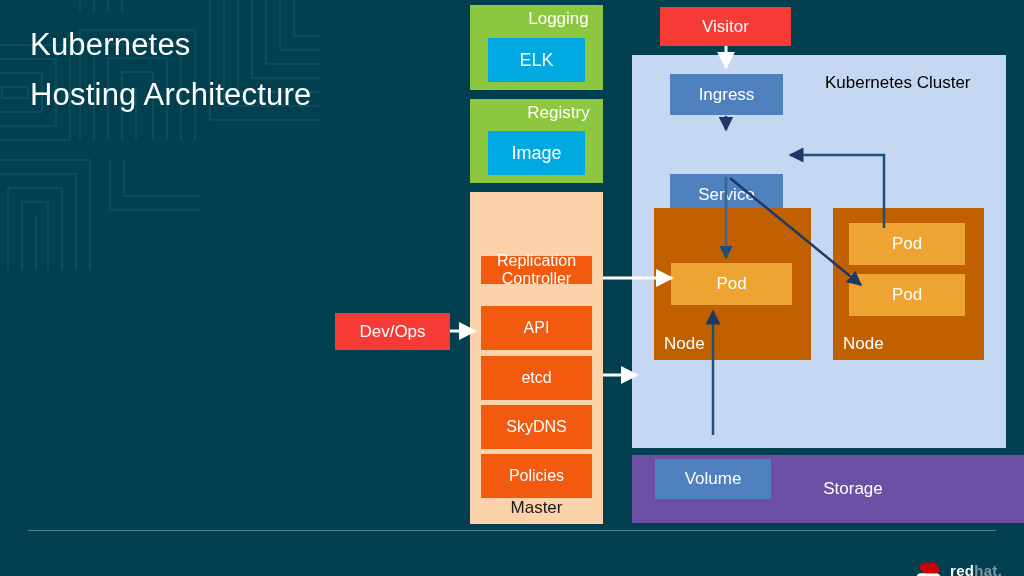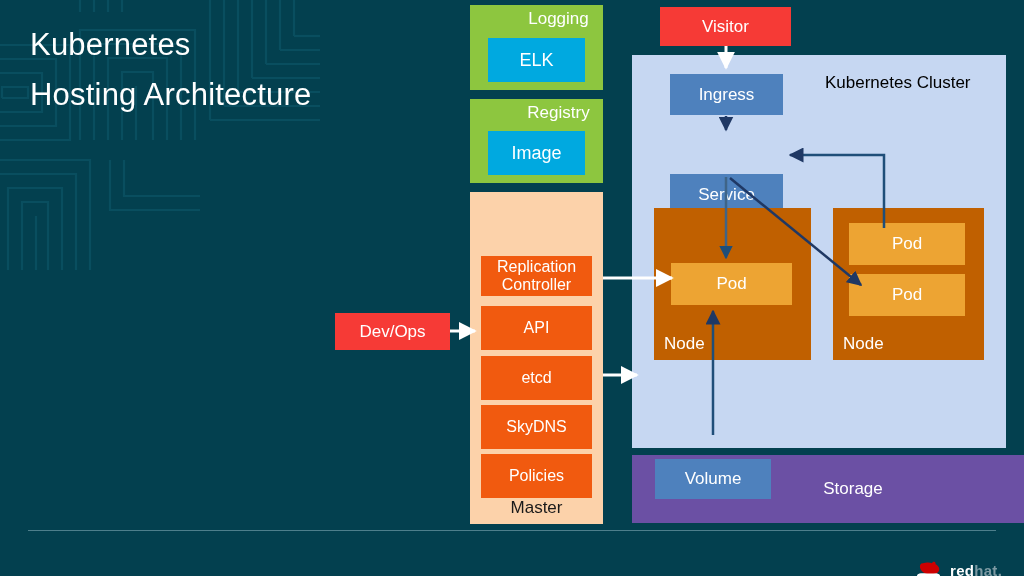--- a/index.html
+++ b/index.html
@@ -245,21 +245,21 @@
     <div class="panel-title">Logging</div>
     <div class="inner-cyan" style="left:18px; top:33px; width:97px; height:44px;">ELK</div>
   </div>
 
   <div class="panel-green" style="left:470px; top:99px; width:133px; height:84px;">
     <div class="panel-title">Registry</div>
     <div class="inner-cyan" style="left:18px; top:32px; width:97px; height:44px;">Image</div>
   </div>
 
   <div id="master-panel" style="left:470px; top:192px; width:133px; height:332px;">
-    <div class="master-item" style="left:11px; top:64px; width:111px; height:40px;">Replication
+    <div class="master-item" style="left:11px; top:64px; width:111px; height:28px;">Replication
 Controller</div>
     <div class="master-item" style="left:11px; top:114px; width:111px; height:44px;">API</div>
     <div class="master-item" style="left:11px; top:164px; width:111px; height:44px;">etcd</div>
     <div class="master-item" style="left:11px; top:213px; width:111px; height:44px;">SkyDNS</div>
     <div class="master-item" style="left:11px; top:262px; width:111px; height:44px;">Policies</div>
     <div id="master-label" style="top:306px;">Master</div>
   </div>
 
   <div class="box box-red" style="left:335px; top:313px; width:115px; height:37px;">Dev/Ops</div>
 

